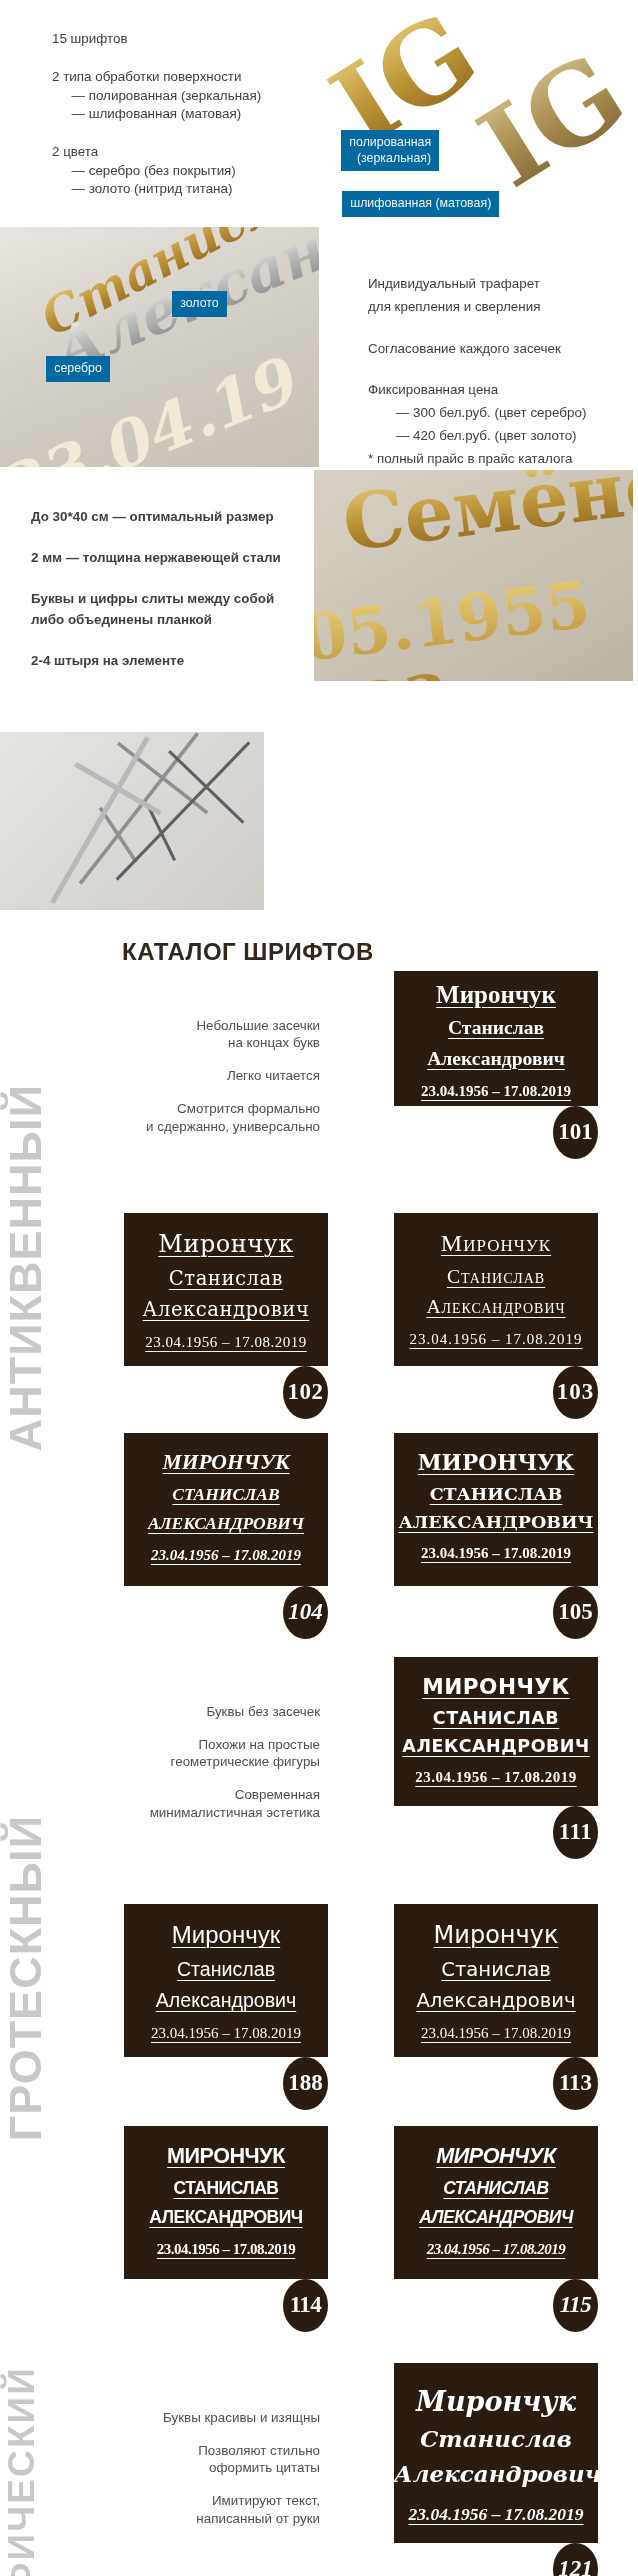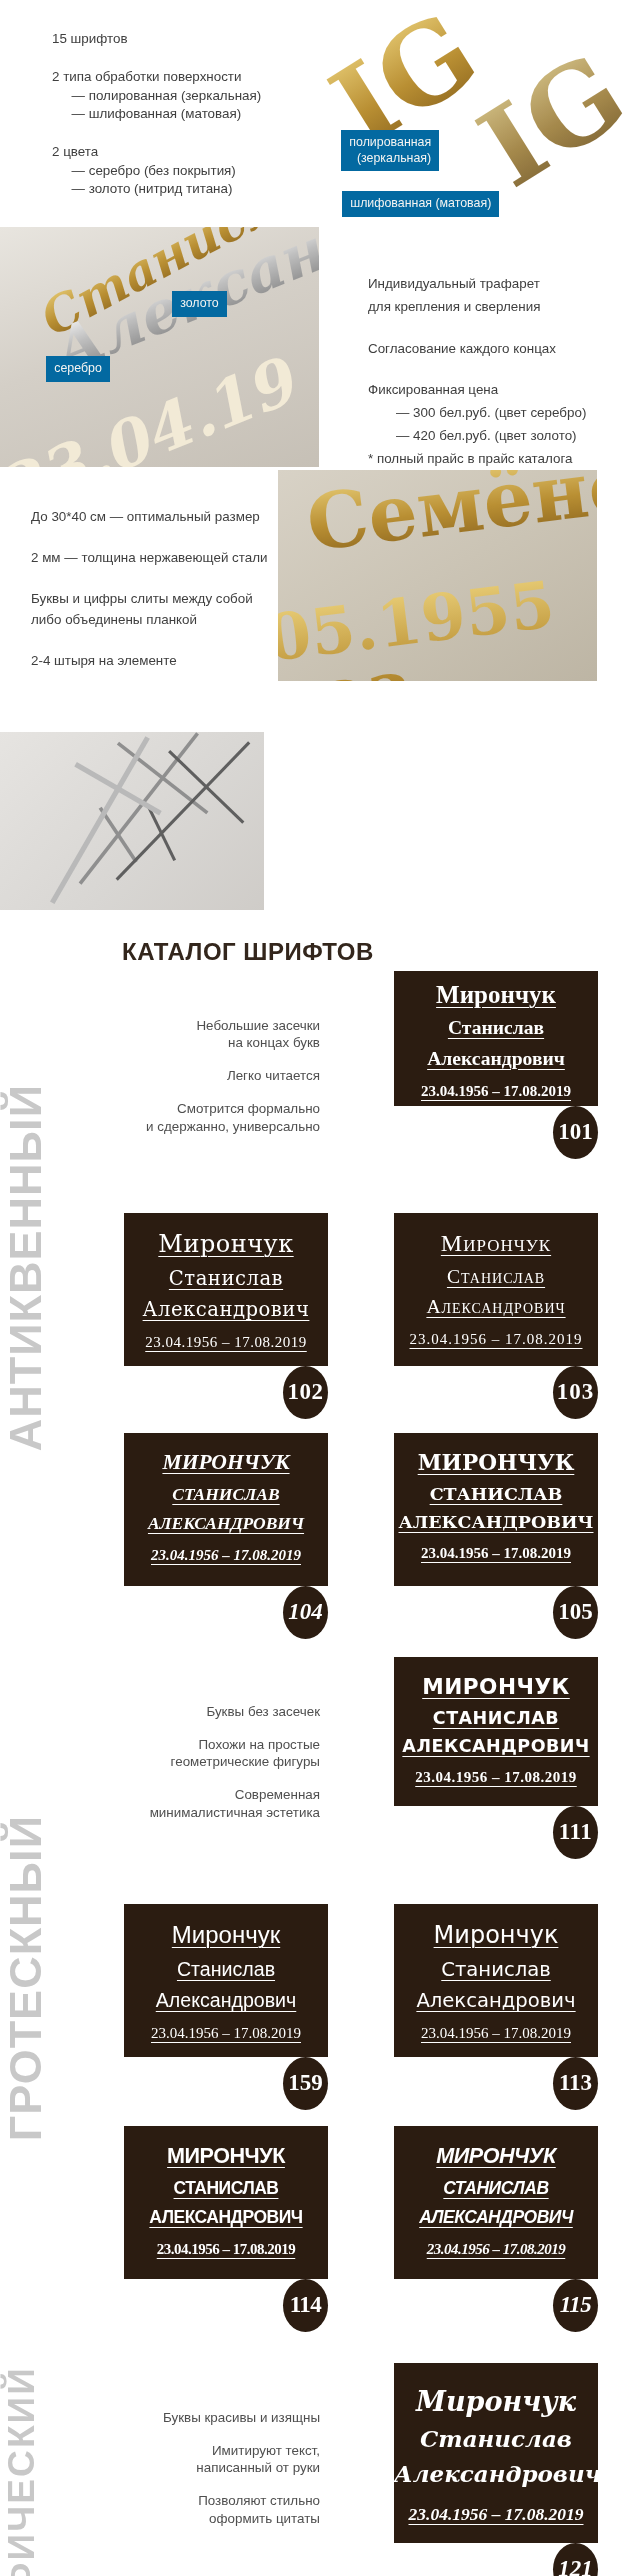--- a/index.html
+++ b/index.html
@@ -7,21 +7,21 @@
   .pre{white-space:pre-line;}
   
   .toprow{display:flex;}
   .spec{font-size:13.4px;line-height:18.5px;color:#3f3f3f;}
   .spec .group{margin:0 0 19.6px 0;}
   .spec .indent{margin-left:19.6px;}
   #spec1{width:312px;box-sizing:border-box;padding:30px 0 0 52px;}
   #spec2{width:319px;box-sizing:border-box;padding:45px 0 0 49px;line-height:23px;}
   #spec2 .group{margin:0 0 18.5px 0;}
   #spec2 .indent{margin-left:28px;}
-  #spec3{width:278px;box-sizing:border-box;padding:37px 0 0 31px;line-height:20.6px;}
+  #spec3{width:314px;box-sizing:border-box;padding:37px 0 0 31px;line-height:20.6px;font-weight:bold;}
   #spec3 .group{margin:0 0 20.6px 0;}
   
   .photo{position:relative;overflow:hidden;}
   #photo1{width:327px;height:227px;background:
     linear-gradient(115deg,#d9d7d2 0%,#cmånc 0%),
     linear-gradient(115deg,#d3d1cc 48%,#b79c82 48%,#a98f74 100%);}
   #photo2{width:319px;height:240px;background:linear-gradient(160deg,#e8e5df 0%,#d4cfc7 45%,#c6c0b6 100%);}
   #photo3{width:319px;height:211px;background:linear-gradient(150deg,#d8d2c6 0%,#cbc4b5 50%,#bdb5a4 100%);}
   #photo4{width:264px;height:178px;margin-top:40px;background:linear-gradient(135deg,#e6e4e1 0%,#d8d6d3 60%,#cfccc8 100%);}
   .goldtxt{font-family:"DejaVu Serif",serif;font-weight:700;
@@ -102,21 +102,21 @@
   <div id="photo2" class="photo">
     <span class="goldtxt" style="position:absolute;right:-31px;top:-10.3px;font-size:49px;font-style:italic;transform:rotate(-28deg);">Станислав</span>
     <span class="silvertxt" style="position:absolute;left:44px;top:23px;font-size:59px;transform:rotate(-22deg);">Александр</span>
     <span style="position:absolute;left:-5.2px;top:170px;font-size:64px;transform:rotate(-22deg);font-family:'DejaVu Serif',serif;font-style:italic;font-weight:700;color:#f2ead6;">23.04.19</span>
     <div class="photolabel" style="left:172px;top:64px;">золото</div>
     <div class="photolabel" style="left:46px;top:129px;">серебро</div>
   </div>
   <div id="spec2" class="spec">
     <p class="group pre">Индивидуальный трафарет
 для крепления и сверления</p>
-    <p class="group">Согласование каждого концах</p>
+    <p class="group">Согласование каждого засечек</p>
     <div class="group" style="margin-bottom:0;">
       <div>Фиксированная цена</div>
       <div class="indent">— 300 бел.руб. (цвет серебро)</div>
       <div class="indent">— 420 бел.руб. (цвет золото)</div>
       <div>* полный прайс в прайс каталога</div>
     </div>
   </div>
 </div>
 
 <div class="toprow">
@@ -223,21 +223,21 @@
       <div class="ln dates">23.04.1956 – 17.08.2019</div>
       <div class="badge">111</div>
     </div>
   </div>
   <div class="content-row mb133">
     <div class="card f112">
       <div class="ln surname">Мирончук</div>
       <div class="ln given">Станислав</div>
       <div class="ln patr">Александрович</div>
       <div class="ln dates">23.04.1956 – 17.08.2019</div>
-      <div class="badge">159</div>
+      <div class="badge">188</div>
     </div>
     <div class="card f113">
       <div class="ln surname">Мирончук</div>
       <div class="ln given">Станислав</div>
       <div class="ln patr">Александрович</div>
       <div class="ln dates">23.04.1956 – 17.08.2019</div>
       <div class="badge">113</div>
     </div>
   </div>
   <div class="content-row">
@@ -256,24 +256,24 @@
       <div class="badge">115</div>
     </div>
   </div>
 </div>
 
 <div class="section" id="sec3" style="margin-top:84px;">
   <div class="vlabel" style="top:2.6px;font-size:37px;letter-spacing:2.1px;">КАЛЛИГРАФИЧЕСКИЙ</div>
   <div class="content-row mb75">
     <div class="desc">
       <p class="pre">Буквы красивы и изящны</p>
+      <p class="pre">Позволяют стильно
+оформить цитаты</p>
       <p class="pre">Имитируют текст,
 написанный от руки</p>
-      <p class="pre">Позволяют стильно
-оформить цитаты</p>
     </div>
     <div class="card script f121">
       <div class="ln surname">Мирончук</div>
       <div class="ln given">Станислав</div>
       <div class="ln patr">Александрович</div>
       <div class="ln dates">23.04.1956 – 17.08.2019</div>
       <div class="badge">121</div>
     </div>
   </div>
   <div class="content-row mb129">

